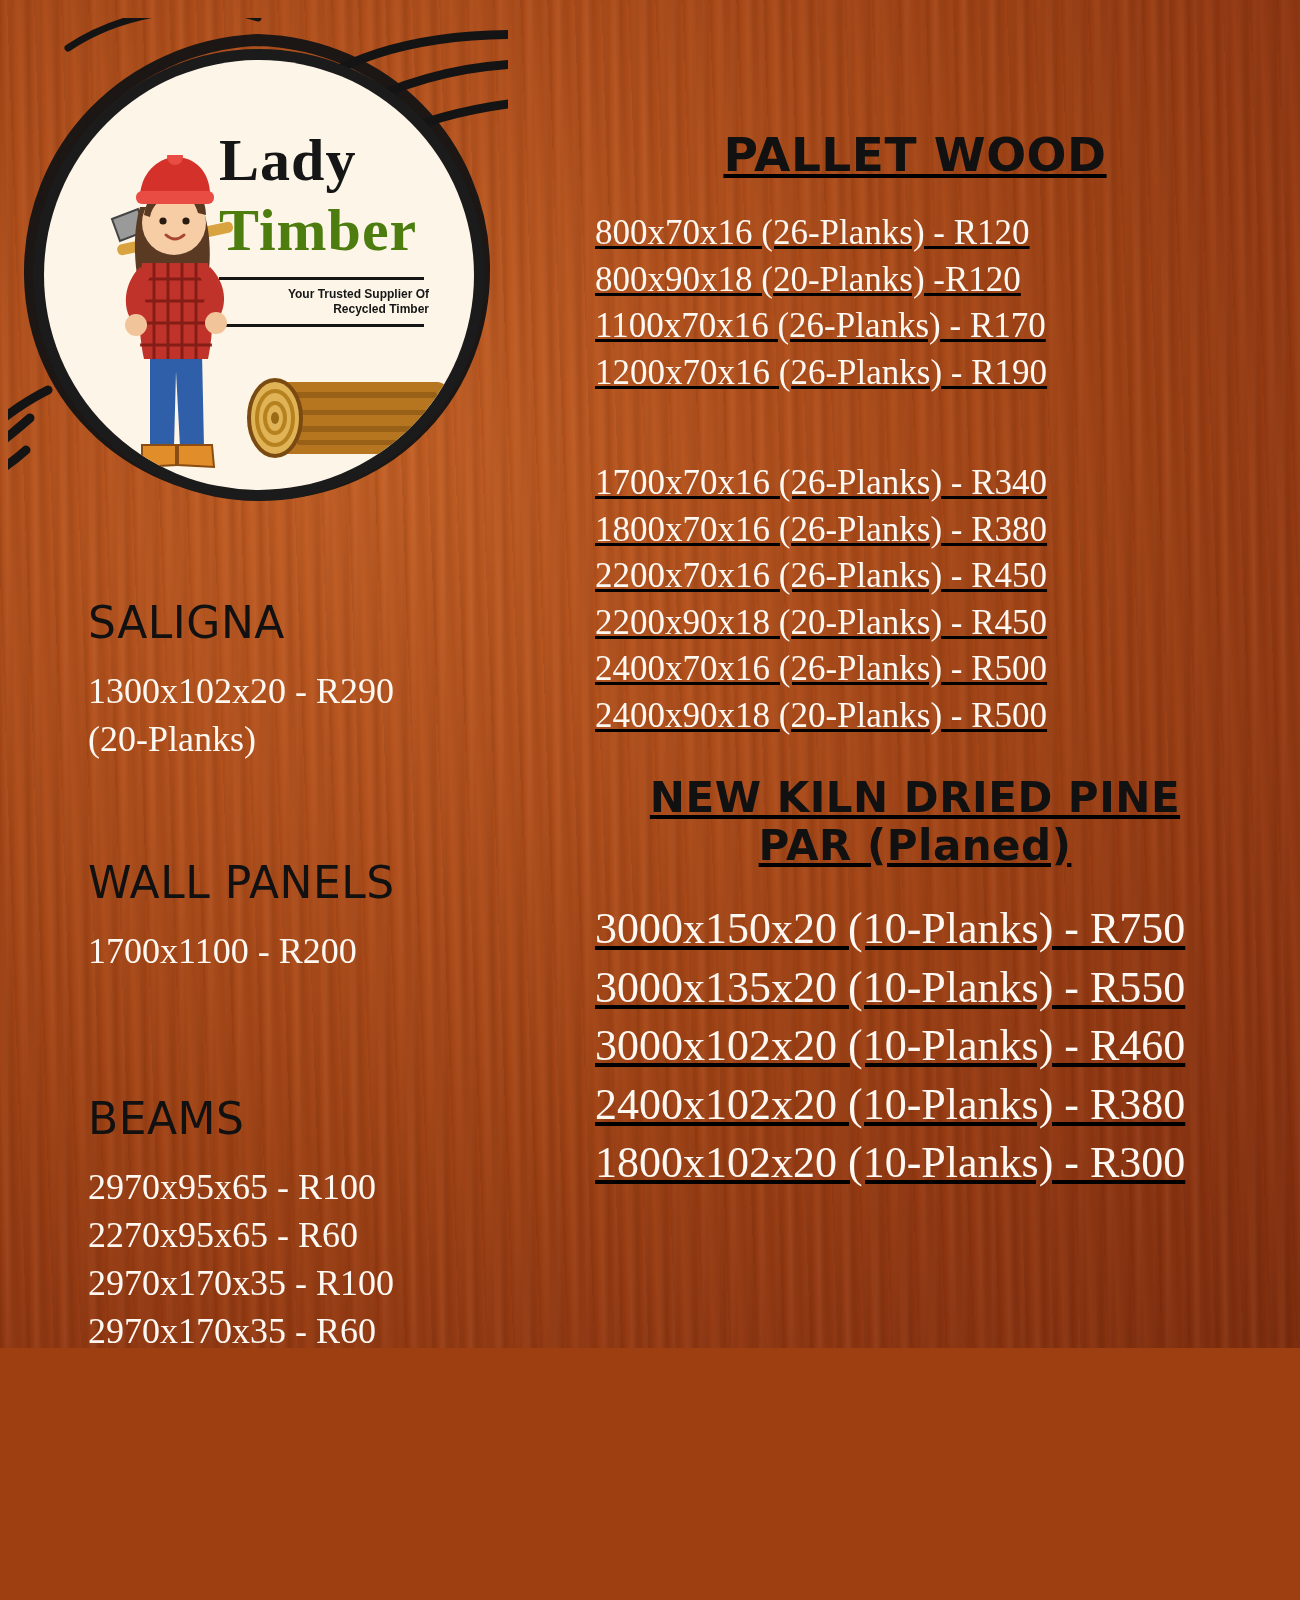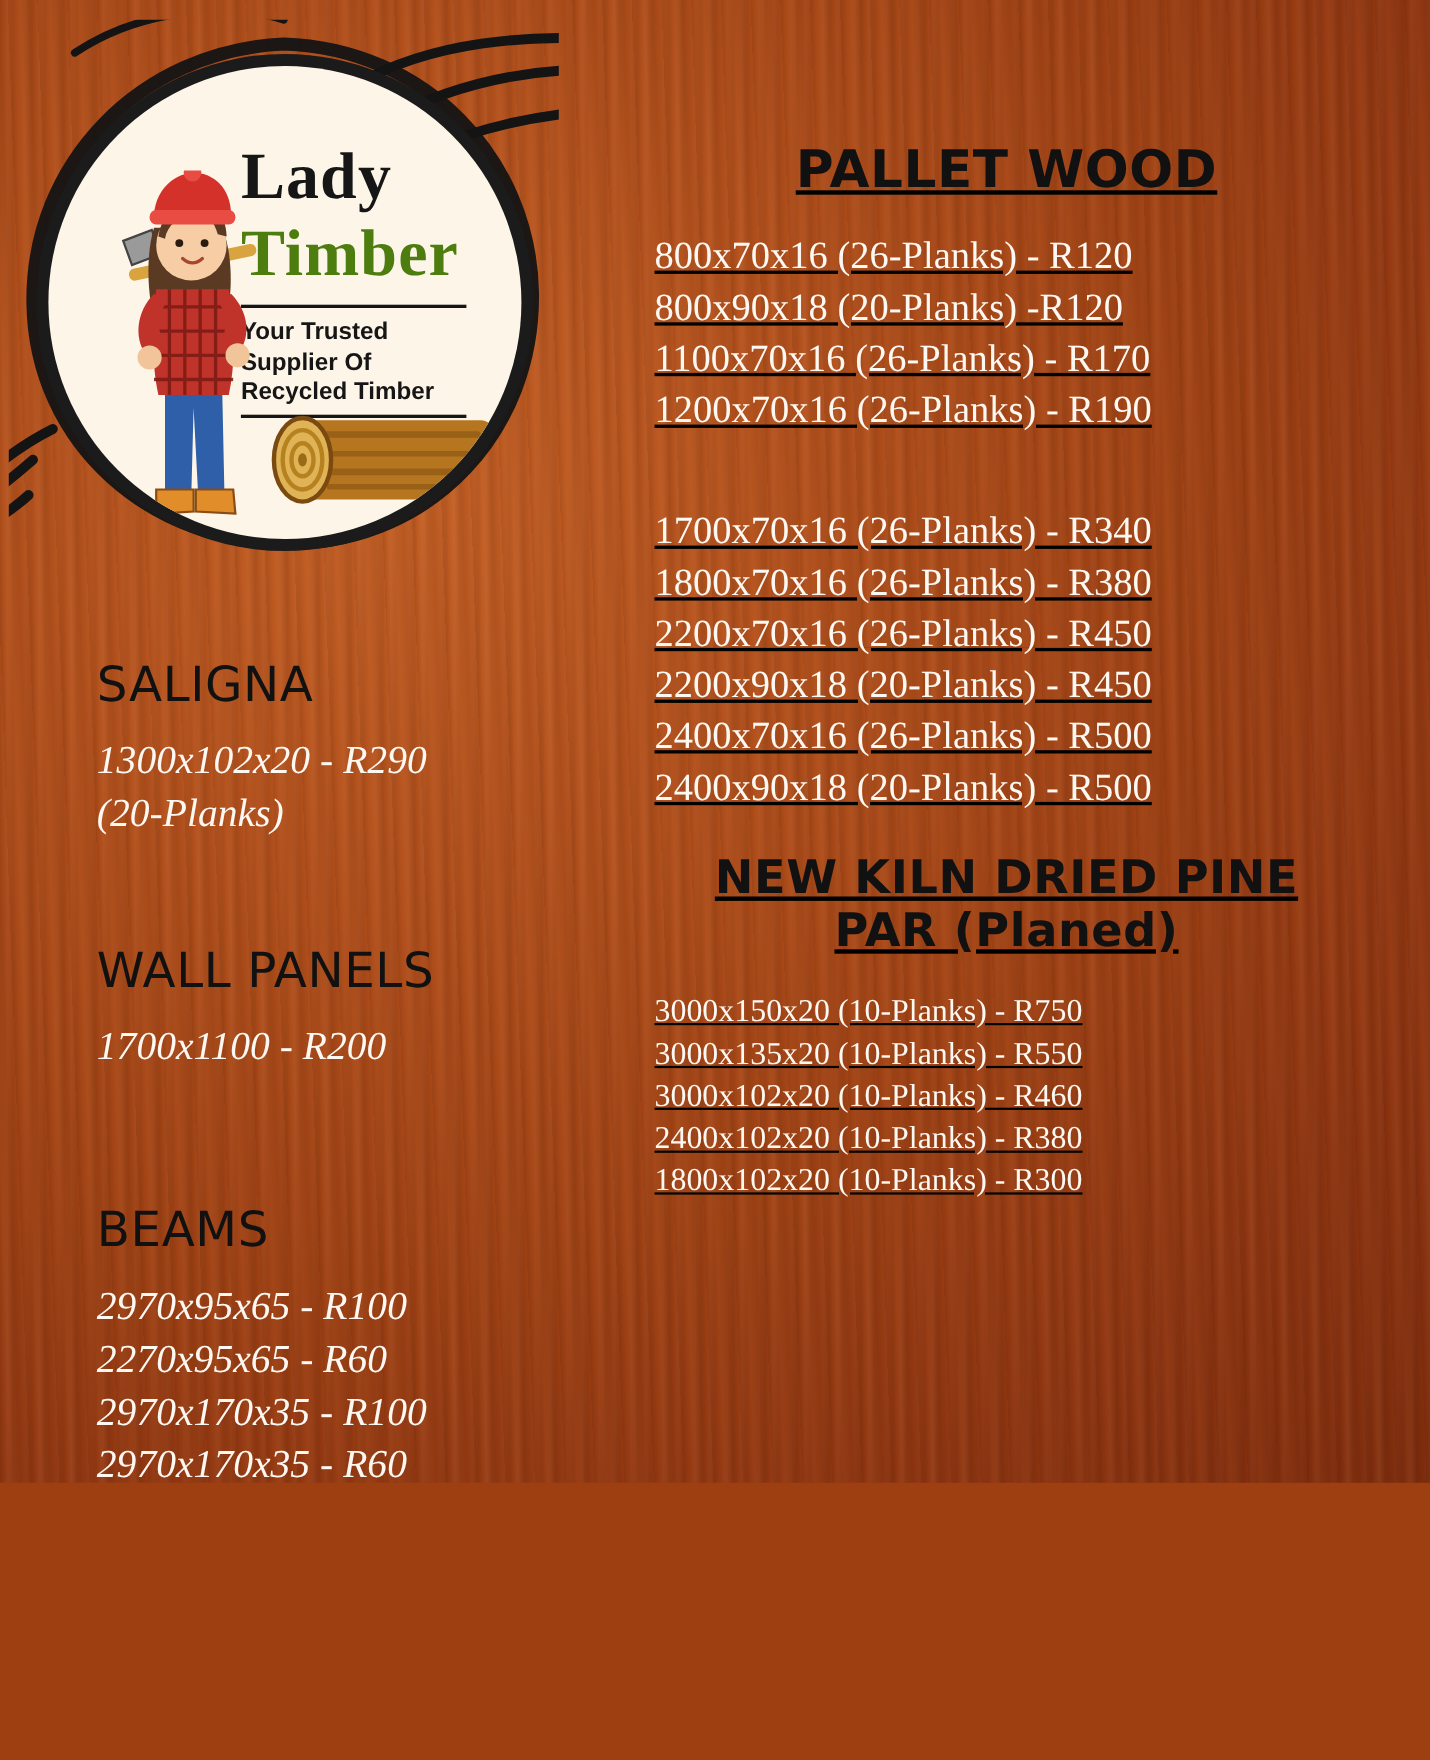--- a/index.html
+++ b/index.html
@@ -89,25 +89,25 @@
     letter-spacing: 1px;
   }
   .logo-rule {
     width: 205px;
     height: 3px;
     background: #161616;
     margin: 6px 0 7px 0;
   }
   .logo-tag {
     font-family: "Liberation Sans", sans-serif;
-    font-size: 22px;
+    font-size: 12px;
     font-weight: 700;
     color: #161616;
     line-height: 1.25;
-    text-align: left;
+    text-align: right;
     width: 210px;
   }
   .logo-rule2 {
     width: 205px;
     height: 3px;
     background: #161616;
     margin: 7px 0 0 0;
   }
   .mascot {
     position: absolute;
@@ -151,21 +151,20 @@
   }
   .line {
     font-family: "Liberation Serif", serif;
     font-size: 35px;
     color: #fdf8f2;
     line-height: 1.33;
     white-space: nowrap;
   }
   .left-col .line {
     font-size: 36px;
-    font-style: italic;
   }
   .gap-lg { height: 120px; }
   .gap-md { height: 96px; }
 
   .right-title {
     font-family: "DejaVu Sans", sans-serif;
     font-weight: 700;
     color: #111;
     font-size: 47px;
     text-align: center;
@@ -173,21 +172,21 @@
     line-height: 1.15;
   }
   .right-title.small {
     font-size: 42px;
   }
   .r-list { margin-top: 28px; }
   .r-list .line { font-size: 35px; }
   .block-gap { height: 36px; }
   .kiln-wrap { margin-top: 34px; }
   .kiln-list { margin-top: 30px; }
-  .kiln-list .line { font-size: 29px; }
+  .kiln-list .line { font-size: 44px; }
 </style>
 </head>
 <body>
 
 <div class="poster">
   <div class="grain"></div>
 
   <div class="logo-wrap">
     <svg class="logo-strokes" viewBox="0 0 500 500">
       <g stroke="#141414" stroke-width="9" fill="none" stroke-linecap="round">

